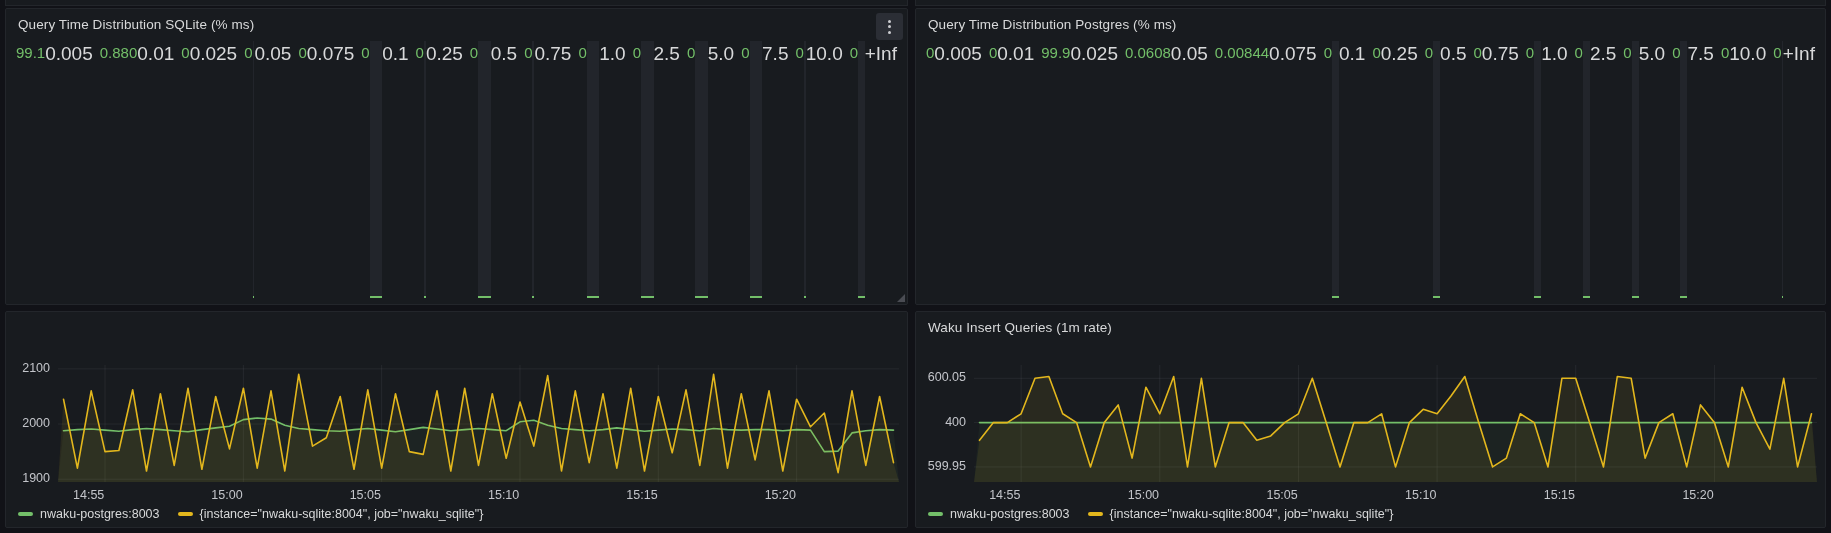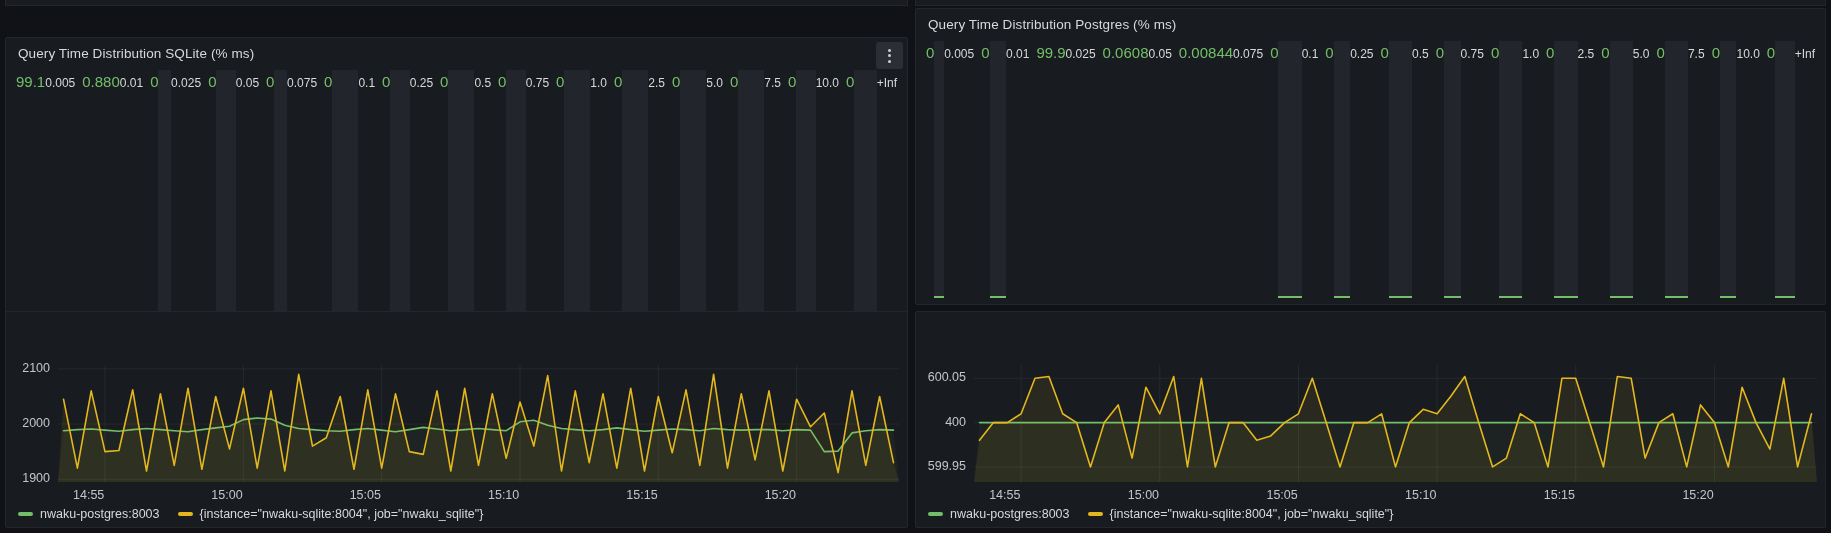--- a/index.html
+++ b/index.html
@@ -26,42 +26,42 @@
                    border-left:8px solid transparent;
                    border-bottom:8px solid rgba(204,204,220,0.28); cursor:nwse-resize; }
 
   
   .hist-grid { position:absolute; left:10px; right:10px; top:32px; bottom:6px;
                display:grid; grid-auto-flow:column; grid-auto-columns:1fr; column-gap:7px; }
   .hist-col { display:flex; flex-direction:row; align-items:stretch; }
   .hist-val { height:26px; text-align:center; font-size:15px; color:#73bf69; line-height:24px; }
   .hist-bar { flex:1; position:relative; background:#22252b; overflow:hidden; }
   .hist-fill { position:absolute; left:0; right:0; bottom:0; background:#73bf69; }
-  .hist-cat { height:24px; text-align:center; font-size:12px; color:#d8d9da; line-height:26px; }
+  .hist-cat { height:24px; text-align:center; font-size:19px; color:#d8d9da; line-height:26px; }
 
   
   .yaxis-label { position:absolute; text-align:right; font-size:12.5px; color:#c3c5ca; }
   .xaxis-label { position:absolute; text-align:left; font-size:12.5px; color:#c3c5ca; width:64px; }
   .plot { position:absolute; }
   .plot svg { display:block; width:100%; height:100%; }
 
   .legend { position:absolute; left:12px; bottom:6px; display:flex; gap:18px; align-items:center; }
   .legend-item { display:flex; align-items:center; gap:7px; cursor:pointer; }
   .legend-swatch { width:15px; height:4px; border-radius:2px; }
   .legend-label { font-size:12.5px; color:#d8d9da; white-space:nowrap; }
 </style>
 </head>
 <body>
 
 <div class="page">
 
   <div class="sliver" style="left:5px; width:903px;"></div>
   <div class="sliver" style="left:915px; width:911px;"></div>
 
-  <section class="panel" style="left:5px; top:8px; width:903px; height:297px;margin-top:29px;">
+  <section class="panel" style="left:5px; top:8px; width:903px; height:297px;">
     <header class="panel-header">
       <h2>Query Time Distribution SQLite (% ms)</h2>
     </header>
     <div class="menu-btn">
       <span class="kebab">
           <i></i>
           <i></i>
           <i></i>
         </span>
     </div>
@@ -321,20 +321,23 @@
       <div class="yaxis-label" style="left: 0px; width: 44px; top: 159.241px;">1900</div>
       <div class="xaxis-label" style="left: 67.0296px; top: 176px;">14:55</div>
       <div class="xaxis-label" style="left: 205.352px; top: 176px;">15:00</div>
       <div class="xaxis-label" style="left: 343.674px; top: 176px;">15:05</div>
       <div class="xaxis-label" style="left: 481.997px; top: 176px;">15:10</div>
       <div class="xaxis-label" style="left: 620.319px; top: 176px;">15:15</div>
       <div class="xaxis-label" style="left: 758.641px; top: 176px;">15:20</div>
     </section>
 
   <section class="panel" id="ts1" style="left:915px; top:311px; width:911px; height:217px;">
+    <header class="panel-header">
+      <h2>Waku Insert Queries (1m rate)</h2>
+    </header>
     <div class="plot" style="left:58px; top:53px; width:843px; height:117px;">
         <svg viewBox="0 0 843 117">
           <line x1="0" x2="843" y1="13.295454545536998" y2="13.295454545536998" stroke="rgba(204,204,220,0.08)" stroke-width="1"></line>
           <line x1="0" x2="843" y1="57.61363636365773" y2="57.61363636365773" stroke="rgba(204,204,220,0.08)" stroke-width="1"></line>
           <line x1="0" x2="843" y1="101.93181818177848" y2="101.93181818177848" stroke="rgba(204,204,220,0.08)" stroke-width="1"></line>
           <line y1="0" y2="117" x1="47.141447368421126" x2="47.141447368421126" stroke="rgba(204,204,220,0.08)" stroke-width="1"></line>
           <line y1="0" y2="117" x1="185.79276315789477" x2="185.79276315789477" stroke="rgba(204,204,220,0.08)" stroke-width="1"></line>
           <line y1="0" y2="117" x1="324.44407894736844" x2="324.44407894736844" stroke="rgba(204,204,220,0.08)" stroke-width="1"></line>
           <line y1="0" y2="117" x1="463.0953947368421" x2="463.0953947368421" stroke="rgba(204,204,220,0.08)" stroke-width="1"></line>
           <line y1="0" y2="117" x1="601.7467105263157" x2="601.7467105263157" stroke="rgba(204,204,220,0.08)" stroke-width="1"></line>

